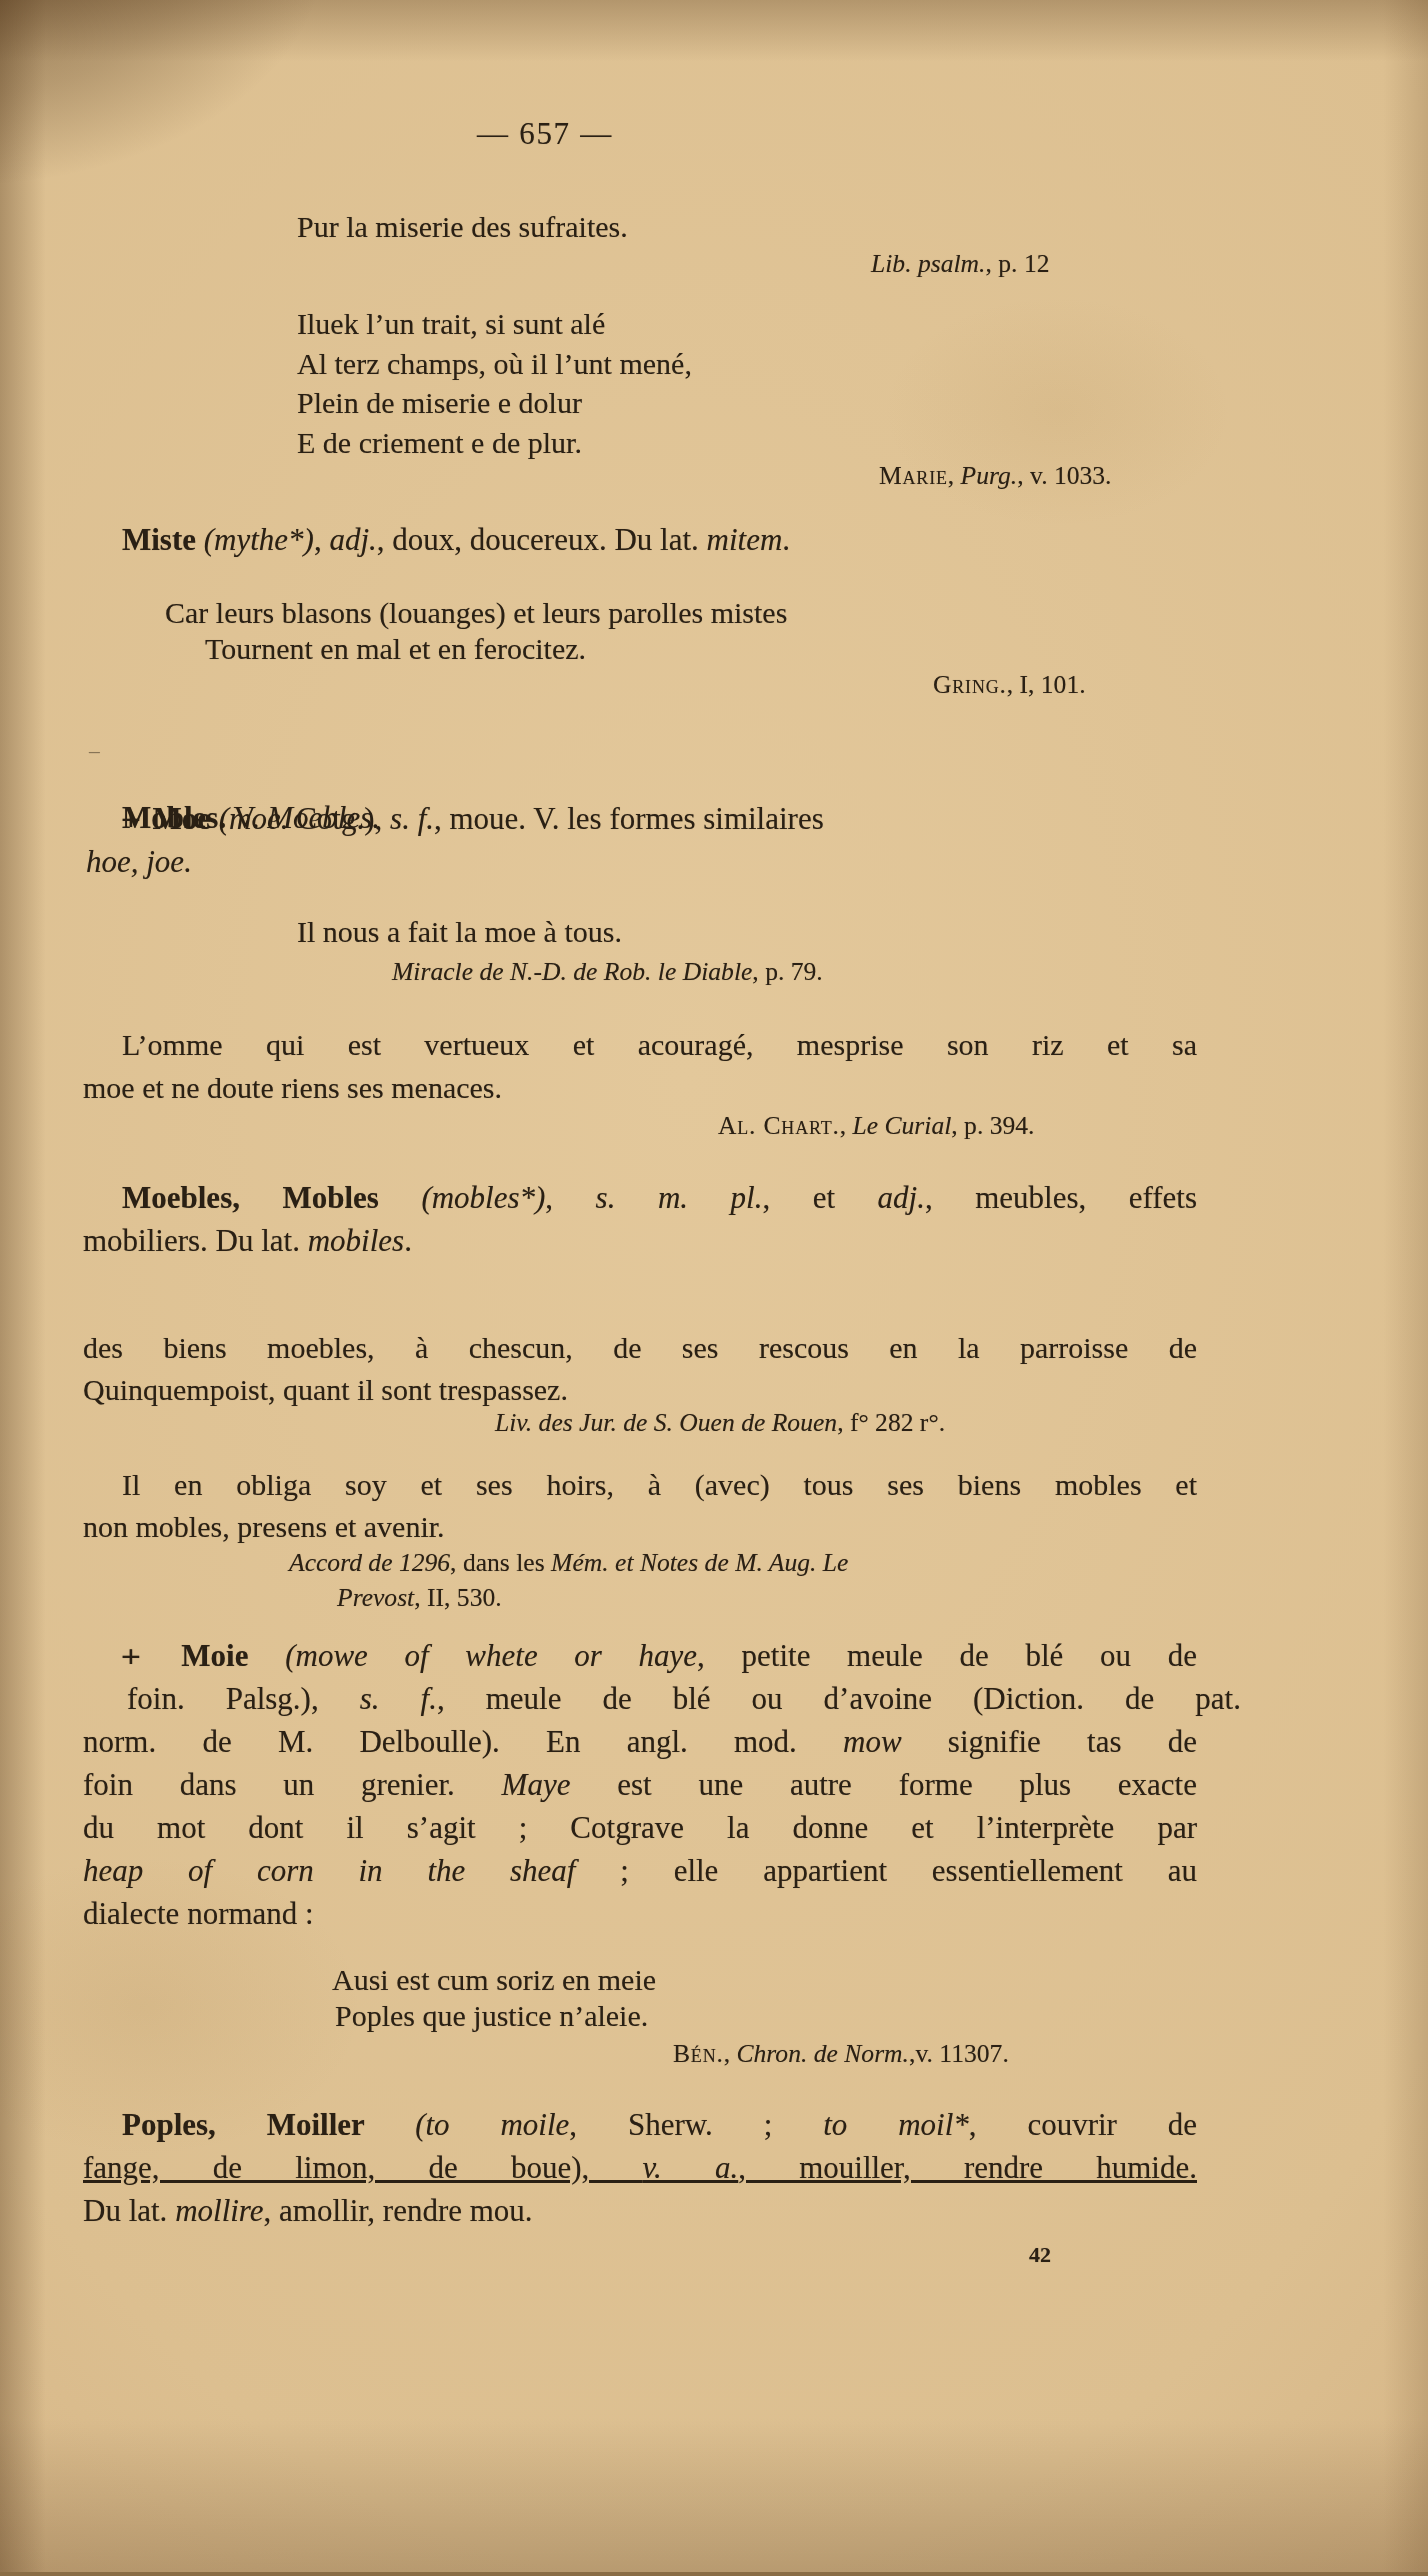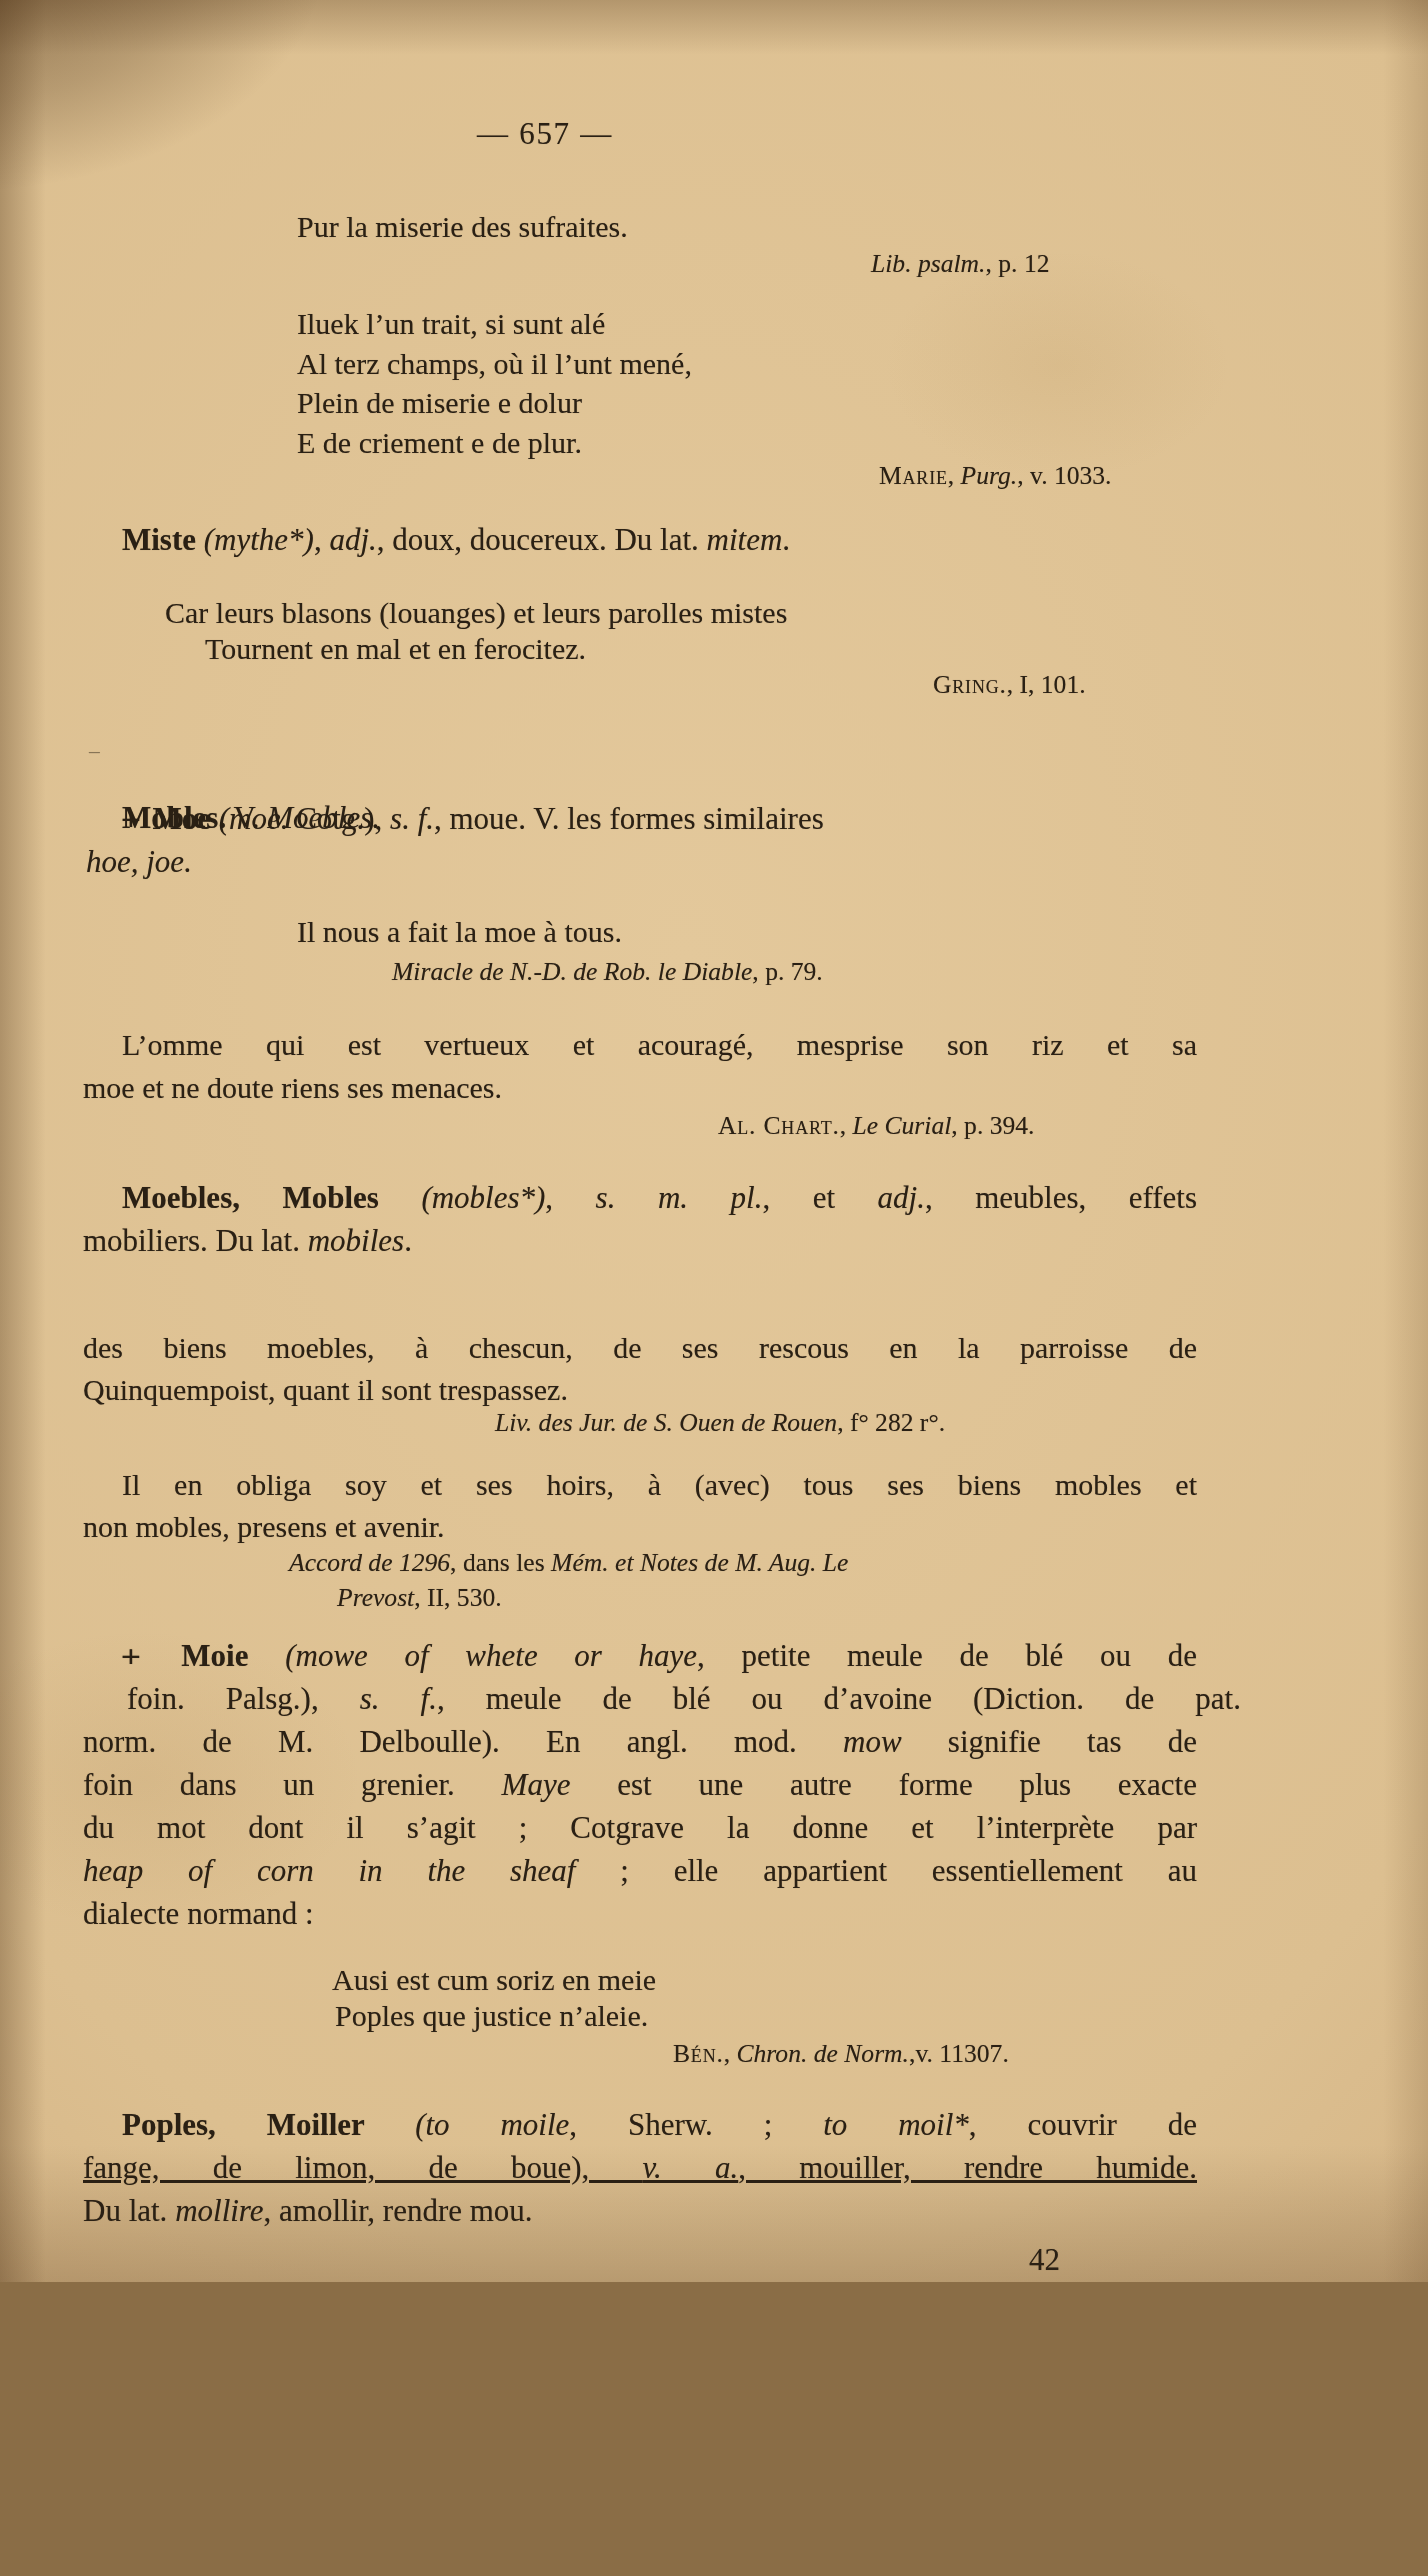--- a/index.html
+++ b/index.html
@@ -1,18 +1,18 @@
 <!DOCTYPE html>
 <html style="font-size:13.2px"><head>
 <meta charset="utf-8">
 <style>
   html,body{margin:0;padding:0;background:#8a6d46;}
   .page{
     position:relative;
-    width:1429px;height:2282px;
+    width:1429px;height:2572px;
     overflow:hidden;
     font-family:"Liberation Serif","DejaVu Serif",serif;
     color:#2a2014;
     background:
       radial-gradient(ellipse 512px 330px at -3% -2%, rgba(74,48,22,0.60) 0%, rgba(74,48,22,0.26) 45%, rgba(74,48,22,0) 72%),
       linear-gradient(180deg, rgba(96,66,34,0.34) 0%, rgba(96,66,34,0) 2.4%),
       linear-gradient(90deg, rgba(80,52,24,0.34) 0%, rgba(80,52,24,0) 3.2%),
       linear-gradient(270deg, rgba(110,80,45,0.22) 0%, rgba(110,80,45,0) 3.2%),
       linear-gradient(0deg, rgba(100,70,38,0.30) 0%, rgba(100,70,38,0) 6%),
       radial-gradient(ellipse 248px 165px at 74% 16%, rgba(165,125,65,0.10), rgba(165,125,65,0) 70%),
@@ -22,21 +22,21 @@
   .ln{
     position:absolute;
     white-space:normal;
     line-height:1.15;
     text-shadow:0 0 0.8px rgba(42,32,20,0.35);
   }
   .t  {font-size:31px;}                 
   .q  {font-size:30px;}                 
   .c  {font-size:25.6px;}                 
   .hdr{font-size:31px;letter-spacing:1.7px;}
-  .sig{font-size:31px;font-weight:400;}
+  .sig{font-size:22px;font-weight:700;}
   .just{width:1075px;text-align:justify;text-align-last:justify;}
   .justw{width:1114px;text-align:justify;text-align-last:justify;}
   .seg-r{font-style:normal;}
   .seg-b{font-weight:700;}
   .seg-i{font-style:italic;}
   .seg-sc{font-variant:small-caps;letter-spacing:0.8px;}
   .seg-x{font-weight:700;display:inline-block;transform:scale(1.15,1.05);margin:0 5px 0 0;}
   .speck{opacity:.5;font-size:21.5px;}
 </style>
 </head>

